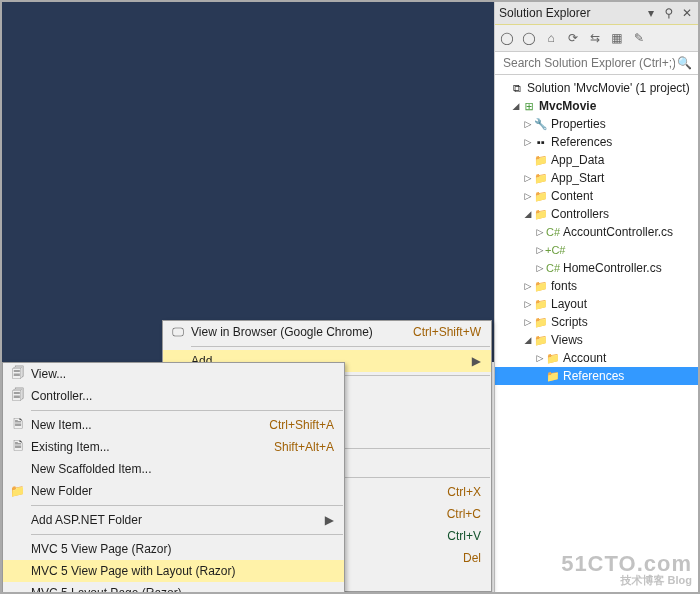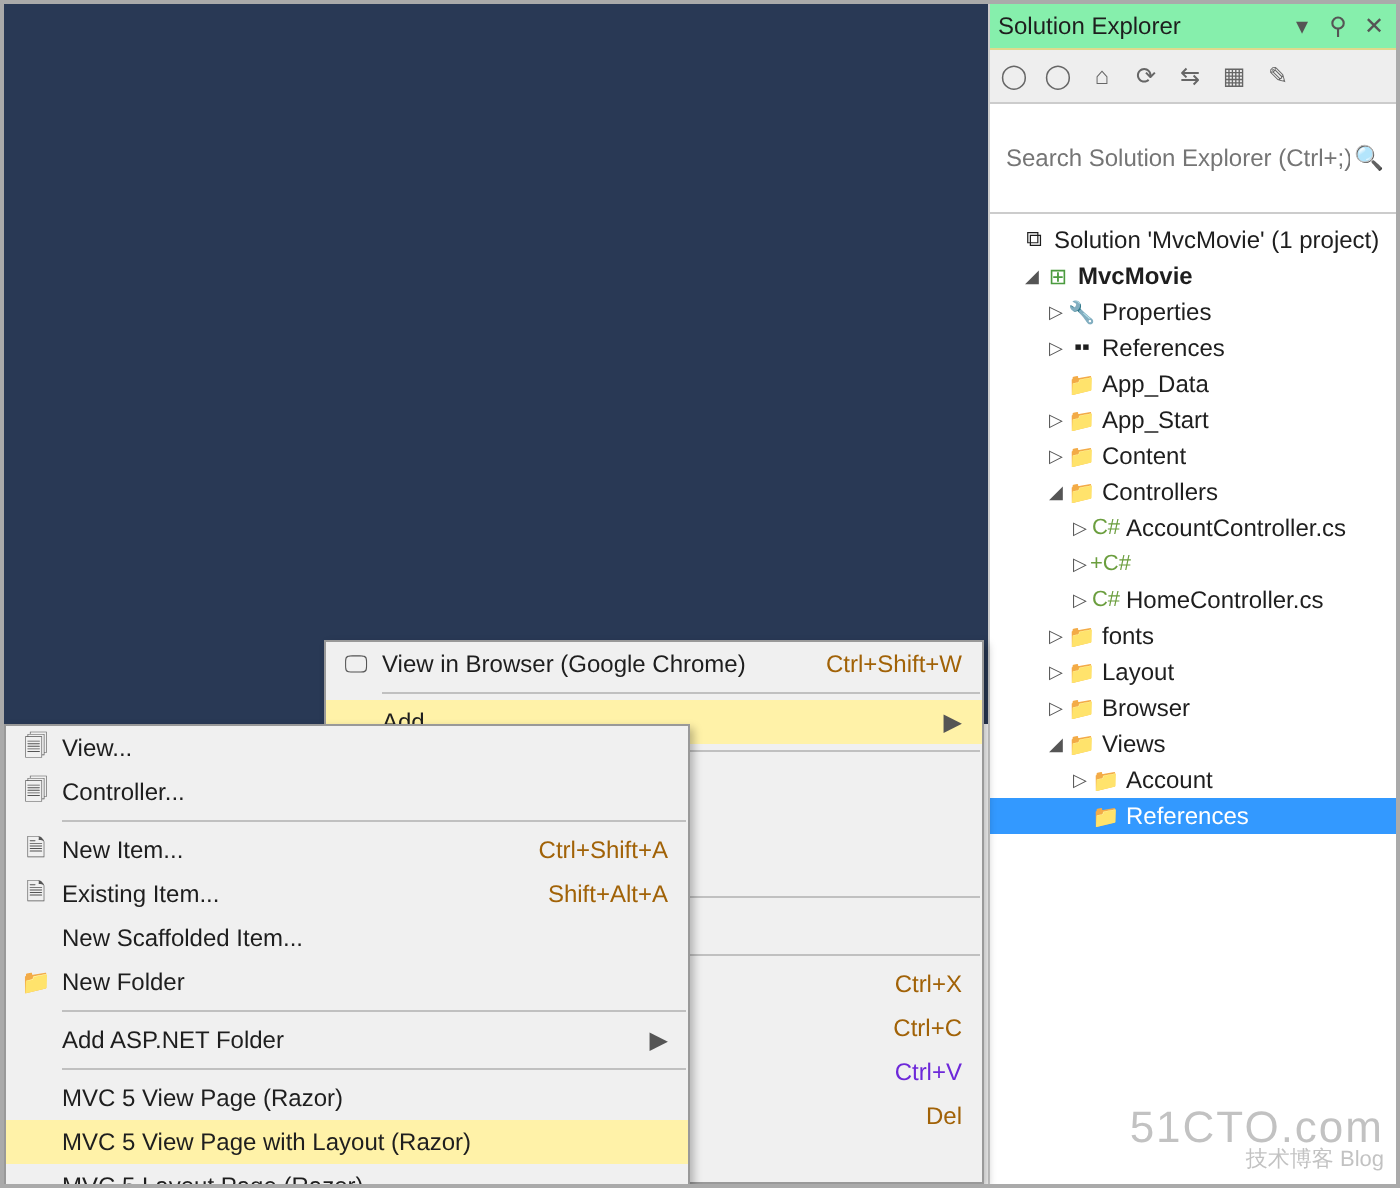--- a/index.html
+++ b/index.html
@@ -1,48 +1,48 @@
 <!DOCTYPE html>
 <html><head>
 <meta charset="utf-8">
 <style>
 html,body{margin:0;padding:0;font-family:"Segoe UI",Arial,sans-serif;font-size:12px;color:#1e1e1e;background:#fff}
 .root{width:700px;height:594px;position:relative;border:2px solid #aaa;box-sizing:border-box;overflow:hidden}
 .dark{position:absolute;left:0;top:0;width:492px;height:360px;background:#293955}
 .explorer{position:absolute;right:0;top:0;width:204px;height:594px;background:#fff;border-left:1px solid #ccc;box-sizing:border-box}
-.ex-title{height:22px;background:#86efac;border-bottom:1px solid #e0d98c;display:flex;align-items:center;padding:0 4px;font-size:12px}
+.ex-title{height:22px;background:#e5e5e5;border-bottom:1px solid #e0d98c;display:flex;align-items:center;padding:0 4px;font-size:12px}
 .ex-title .sp{flex:1}
 .ex-title .ico{width:14px;text-align:center;color:#555;margin-left:4px}
 .ex-toolbar{height:26px;background:#eee;border-bottom:1px solid #ccc;display:flex;align-items:center;padding:0 4px;gap:6px}
 .ex-toolbar .tb{width:16px;height:16px;display:flex;align-items:center;justify-content:center;color:#666;font-size:12px}
-.ex-search{height:22px;border-bottom:1px solid #ccc;display:flex;align-items:center;padding:16px 6px;color:#888}
+.ex-search{height:22px;border-bottom:1px solid #ccc;display:flex;align-items:center;padding:0 6px;color:#888}
 .ex-search input{border:0;outline:0;flex:1;font-size:12px;color:#888;background:transparent}
 .ex-search .mag{color:#666;font-size:12px}
 .tree{padding:4px 0;font-size:12px}
 .tn{display:flex;align-items:center;height:18px;white-space:nowrap;overflow:hidden}
 .tn .arr{width:10px;text-align:center;color:#555;font-size:9px}
 .tn .ic{width:16px;text-align:center;font-size:11px}
 .tn .lb{padding-left:2px}
 .ind0{padding-left:4px}.ind1{padding-left:16px}.ind2{padding-left:28px}.ind3{padding-left:40px}
 .folder{color:#d9a23d}
 .cs{color:#6b9e3e}
 .sel{background:#3399ff;color:#fff}
 .bold{font-weight:bold}
 .menu{position:absolute;background:#f0f0f0;border:1px solid #999;box-shadow:2px 2px 4px rgba(0,0,0,0.25);font-size:12px}
 .menu .row{display:flex;align-items:center;height:22px;padding:0 10px 0 4px}
 .menu .row .ic{width:22px;text-align:center;color:#555;font-size:12px}
 .menu .row .tx{flex:1;padding-left:2px}
 .menu .row .sc{color:#a16207;padding-left:20px}
 .menu .row .sub{color:#555;padding-left:20px}
-.menu .row.dis .tx,.menu .row.dis .ic,.menu .row.dis .sc{color:#6d28d9}
+.menu .row.dis .tx,.menu .row.dis .ic,.menu .row.dis .sc{color:#14532d}
 .menu .sep{height:1px;background:#c0c0c0;margin:3px 1px 3px 28px}
 .menu .row.hl{background:#fff2a8}
 .menu1{right:206px;top:318px;width:328px}
 .menu2{left:0;top:360px;width:341px}
-.watermark{position:absolute;right:6px;bottom:6px;color:rgba(120,120,120,0.45);font-family:Arial;font-size:22px;font-weight:normal;letter-spacing:1px;pointer-events:none;text-align:right;line-height:1}
+.watermark{position:absolute;right:6px;bottom:6px;color:rgba(120,120,120,0.45);font-family:Arial;font-size:22px;font-weight:bold;letter-spacing:1px;pointer-events:none;text-align:right;line-height:1}
 .watermark .sm{font-size:11px;display:block;letter-spacing:0}
 </style>
 </head>
 <body>
 
 <div class="root">
   <div class="dark"></div>
 
   <div class="explorer">
     <div class="ex-title">
@@ -126,21 +126,21 @@
           <span class="lb">fonts</span>
         </div>
       <div class="tn ind2">
           <span class="arr">▷</span>
           <span class="ic folder">📁</span>
           <span class="lb">Layout</span>
         </div>
       <div class="tn ind2">
           <span class="arr">▷</span>
           <span class="ic folder">📁</span>
-          <span class="lb">Browser</span>
+          <span class="lb">Scripts</span>
         </div>
       <div class="tn ind2">
           <span class="arr">◢</span>
           <span class="ic folder">📁</span>
           <span class="lb">Views</span>
         </div>
       <div class="tn ind3">
           <span class="arr">▷</span>
           <span class="ic folder">📁</span>
           <span class="lb">Account</span>

